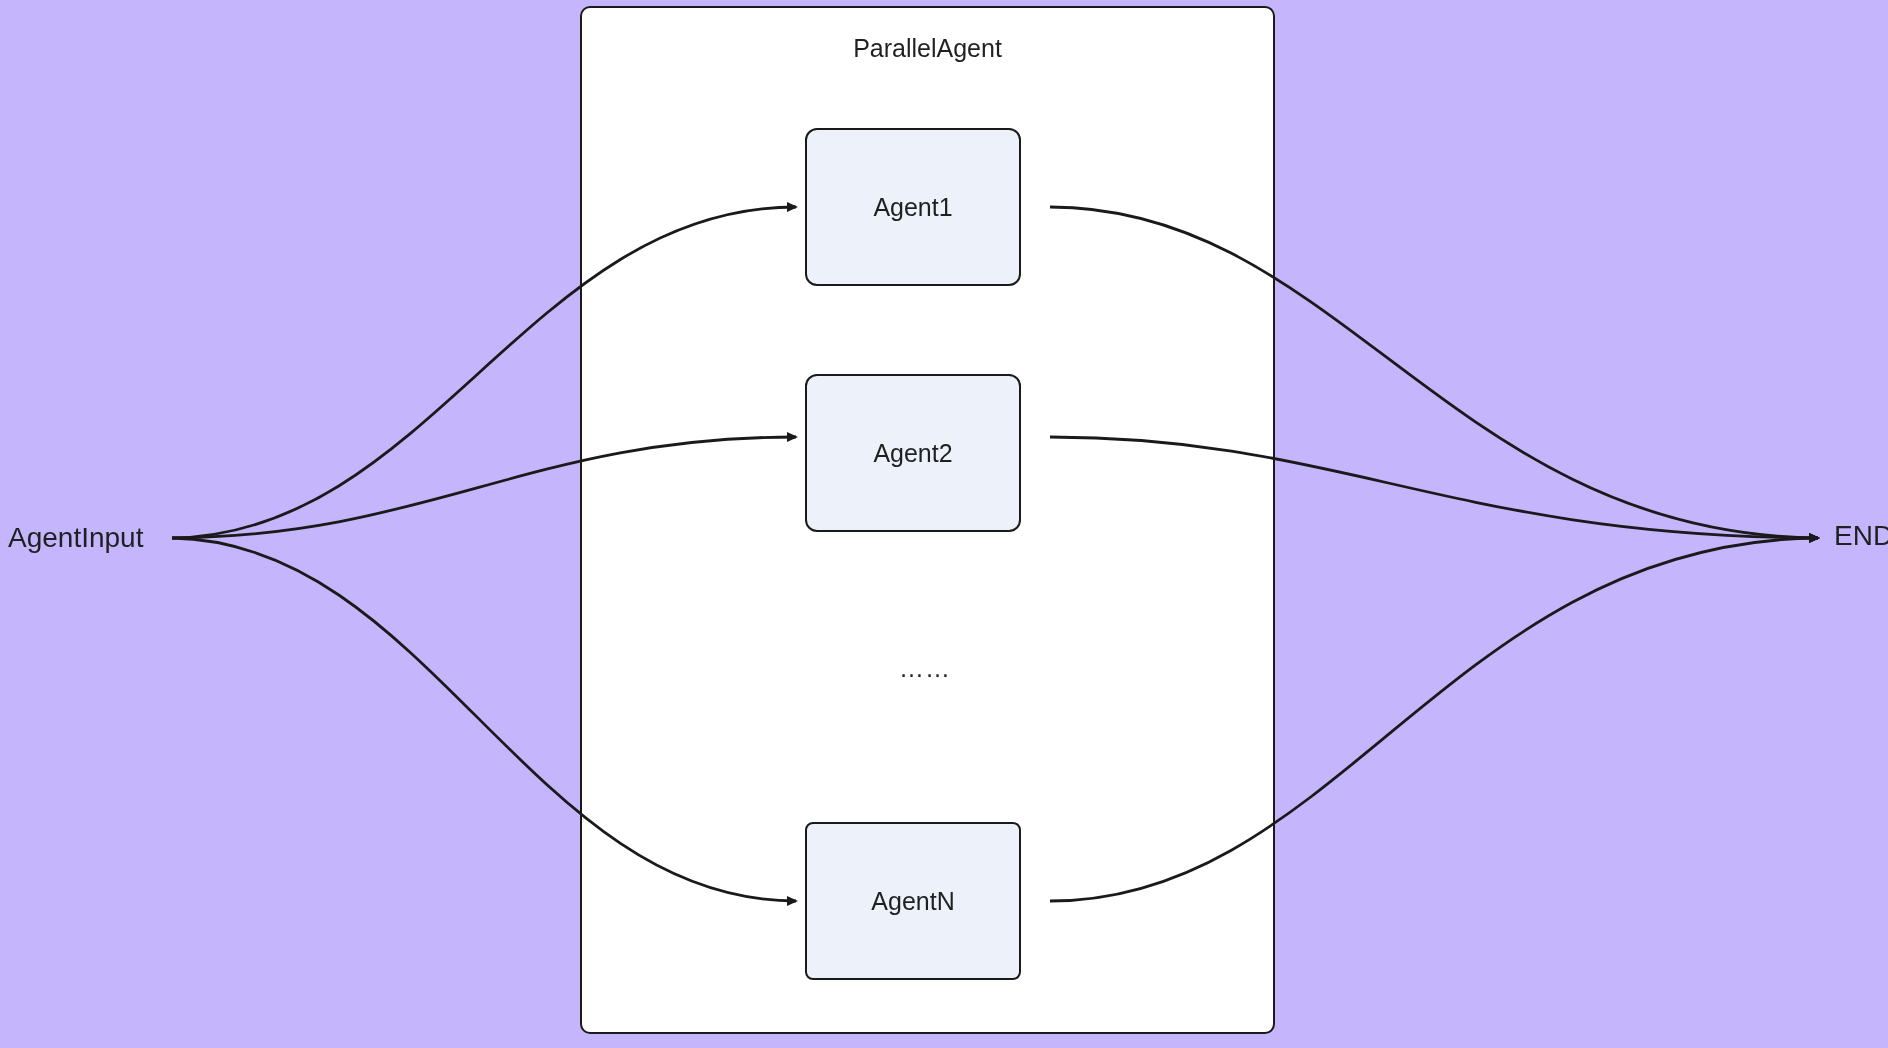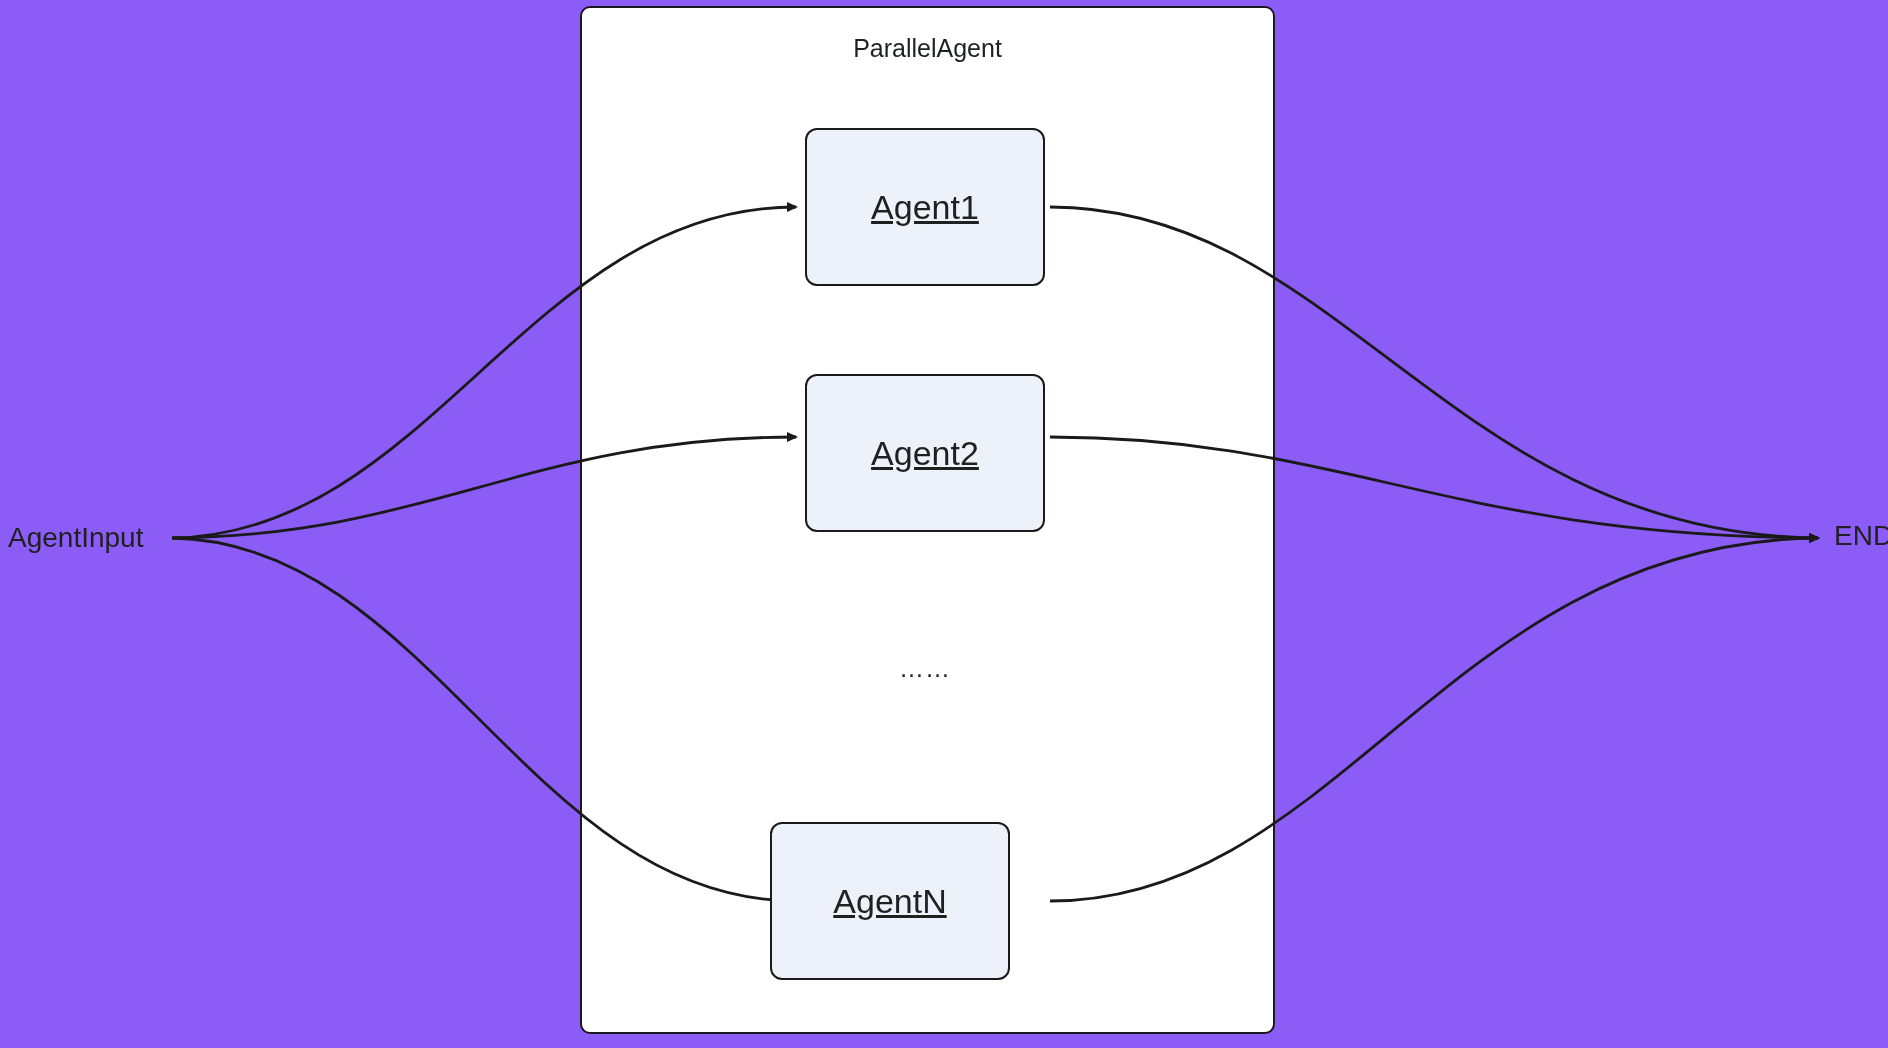--- a/index.html
+++ b/index.html
@@ -4,21 +4,21 @@
 <style>
   html, body {
     margin: 0;
     padding: 0;
     background: #ffffff;
   }
   .canvas {
     position: relative;
     width: 1888px;
     height: 1048px;
-    background: #8b5cf6;
+    background: #c4b5fd;
     font-family: "Liberation Sans", "DejaVu Sans", sans-serif;
     color: #1f2020;
     overflow: hidden;
   }
 
   
   .group-box {
     position: absolute;
     left: 580px;
     top: 6px;
@@ -47,36 +47,35 @@
     top: 0;
     width: 1888px;
     height: 1048px;
     z-index: 2;
     pointer-events: none;
   }
 
   
   .node {
     position: absolute;
-    width: 240px;
+    width: 216px;
     height: 158px;
     background: #edf1fa;
     border: 2.5px solid #1a1a1a;
     border-radius: 12px;
     box-sizing: border-box;
     display: flex;
     align-items: center;
     justify-content: center;
-    font-size: 34px;
+    font-size: 25px;
     z-index: 3;
-    text-decoration: underline;
   }
   .node-agent1 { left: 805px; top: 128px; }
   .node-agent2 { left: 805px; top: 374px; }
-  .node-agentN { left: 770px; top: 822px; }
+  .node-agentN { left: 805px; top: 822px; border-radius: 8px; }
 
   .ellipsis-label {
     position: absolute;
     left: 805px;
     top: 654px;
     width: 240px;
     text-align: center;
     font-size: 25px;
     letter-spacing: 1px;
     z-index: 3;

